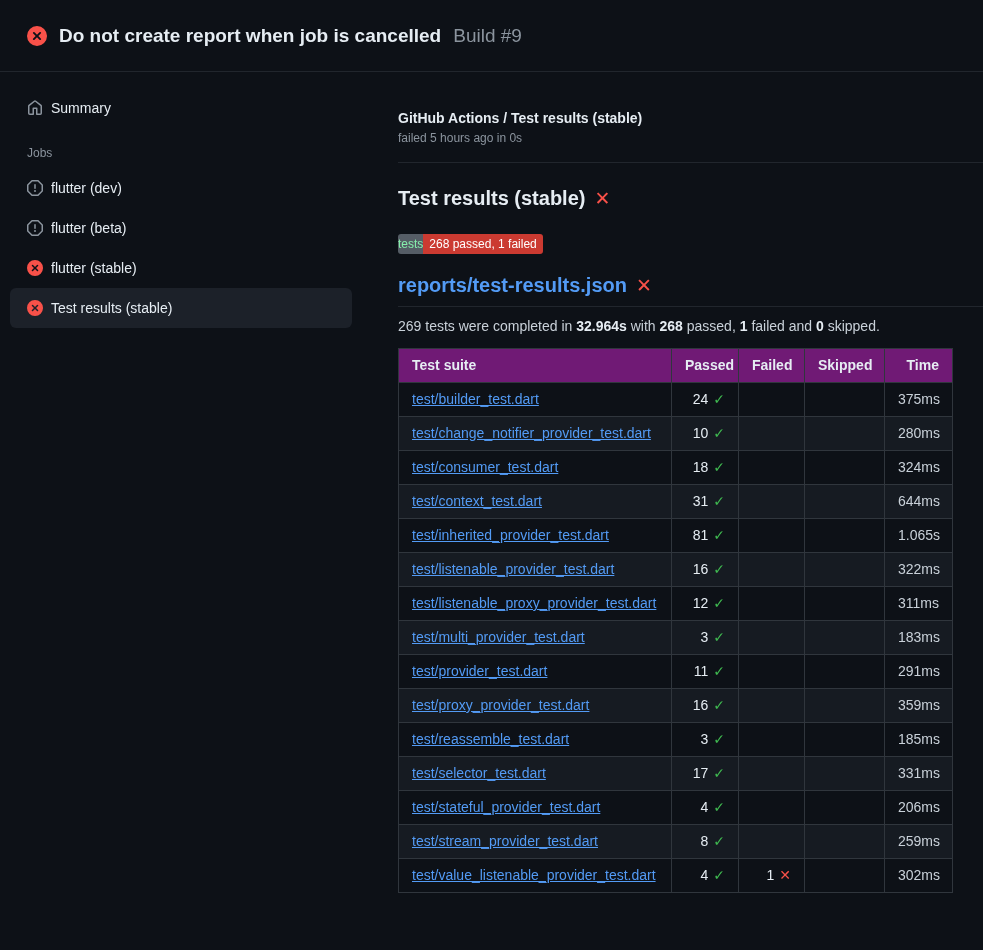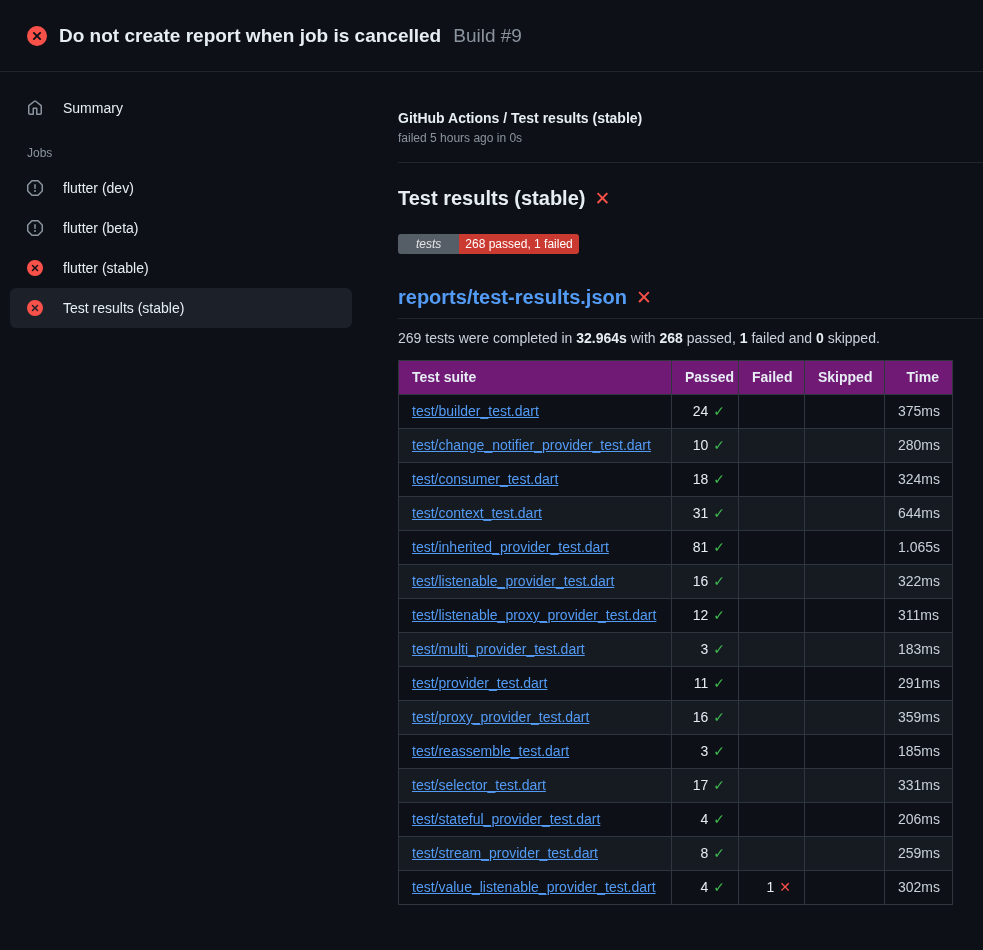--- a/index.html
+++ b/index.html
@@ -22,21 +22,21 @@
   .status-icon-lg svg { width: 20px; height: 20px; display: block; }
   .page-title { font-size: 19px; font-weight: 700; color: #e6edf3; }
   .build-number { font-size: 19px; font-weight: 400; color: #8b949e; }
 
   
   .layout { display: flex; align-items: flex-start; }
 
   
   .sidebar { width: 370px; flex-shrink: 0; padding: 16px 18px 0 10px; }
   .side-item {
-    display: flex; align-items: center; gap: 20px;
+    display: flex; align-items: center; gap: 8px;
     padding: 10px 17px; border-radius: 6px;
     color: #e6edf3; cursor: pointer; line-height: 20px;
   }
   .side-item.selected { background: #1c2129; }
   .job-icon { width: 16px; height: 16px; flex-shrink: 0; }
   .job-icon svg { width: 16px; height: 16px; display: block; }
   .side-label { font-size: 14px; }
   .jobs-label { color: #8b949e; font-size: 12px; padding: 18px 17px 8px; }
 
   
@@ -48,25 +48,25 @@
   .section-title {
     margin-top: 24px;
     display: flex; align-items: center; gap: 9px;
     font-size: 20px; font-weight: 700; color: #e6edf3;
   }
   .heading-x {
     color: #f85149; font-weight: 700; font-size: 19px; line-height: 1;
   }
 
   .badge { display: inline-flex; margin-top: 24px; font-size: 12px; line-height: 1; border-radius: 3px; overflow: hidden; }
-  .badge-label { background: #555d66; color: #e5e5e5; padding: 4px 18px; font-style: italic; }
+  .badge-label { background: #555d66; color: #86efac; padding: 4px 0; }
   .badge-value { background: #cb3a31; color: #ffffff; padding: 4px 6px; }
 
   .report-title {
-    margin-top: 32px;
+    margin-top: 20px;
     display: flex; align-items: center; gap: 9px;
     font-size: 20px; font-weight: 700;
     padding-bottom: 9px; border-bottom: 1px solid #21262d;
   }
   .report-link { color: #539bf5; text-decoration: none; }
 
   .summary-line { margin-top: 11px; color: #c9d1d9; font-size: 14px; width: 554px; }
   .summary-line .b { font-weight: 700; color: #e6edf3; }
 
   

